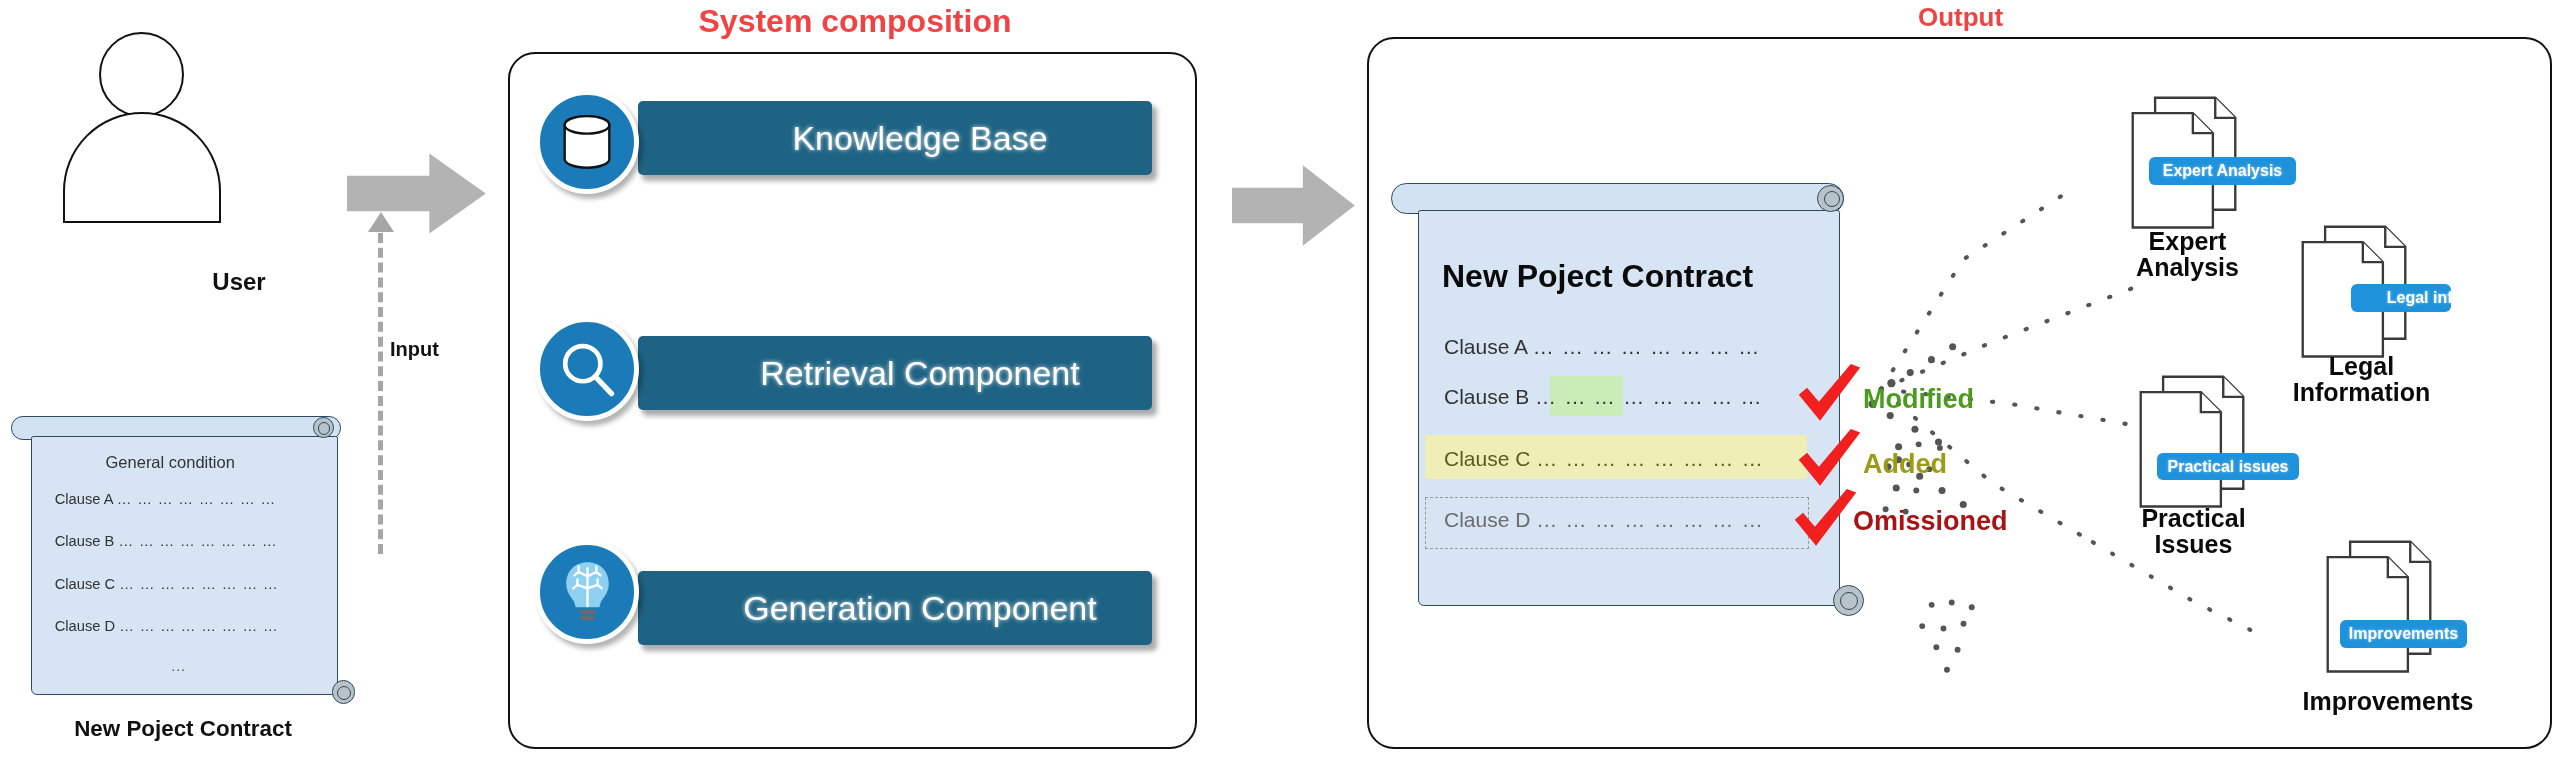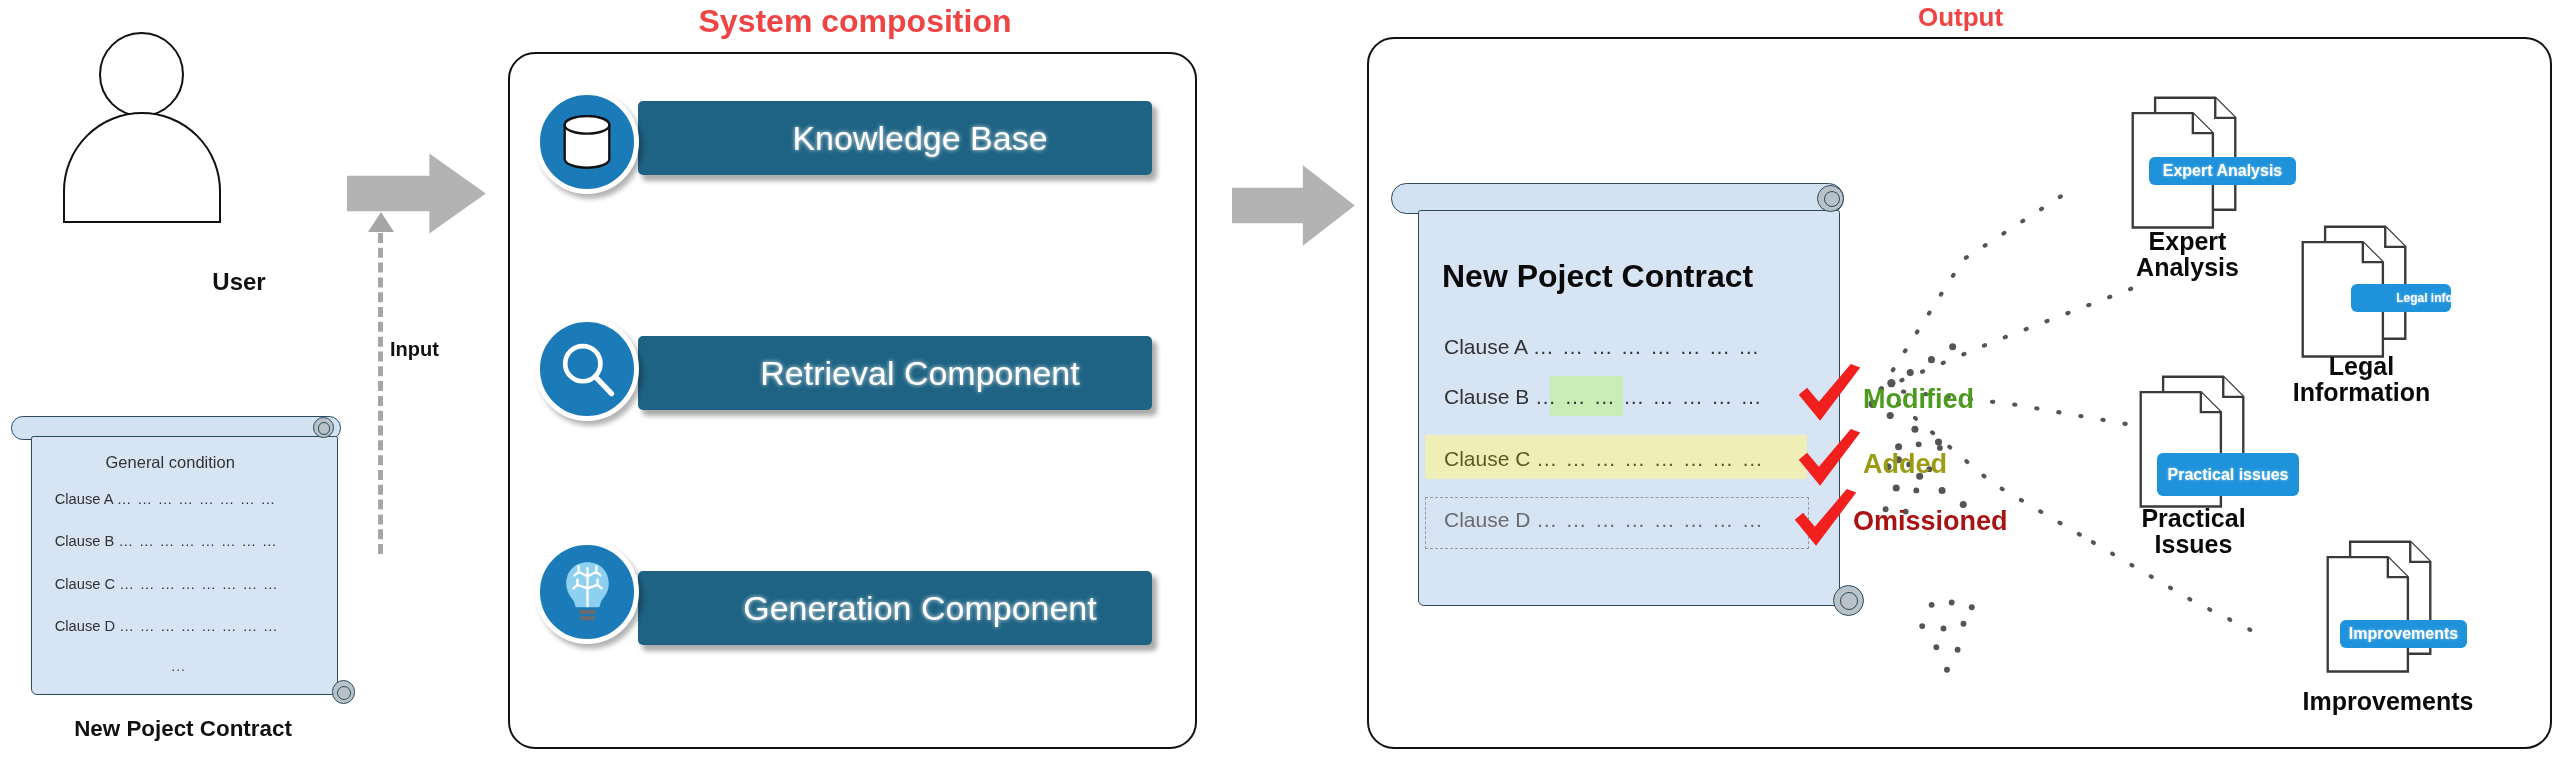--- a/index.html
+++ b/index.html
@@ -361,35 +361,35 @@
   </div>
 
   <div class="docstack" style="left:2298px; top:223px; width:112px; height:142px;">
     <svg width="112" height="142" viewBox="0 0 190 240">
       <path d="M46 6 L148 6 L182 40 L182 196 L46 196 Z" fill="#fff" stroke="#3a3a3a" stroke-width="4"></path>
       <path d="M148 6 L148 40 L182 40" fill="#fff" stroke="#3a3a3a" stroke-width="4"></path>
       <path d="M8 32 L110 32 L144 66 L144 226 L8 226 Z" fill="#fff" stroke="#3a3a3a" stroke-width="4"></path>
       <path d="M110 32 L110 66 L144 66" fill="#fff" stroke="#3a3a3a" stroke-width="4"></path>
     </svg>
   </div>
-  <div class="badge" style="left:2351px; top:284px; width:100px; height:28px; font-size:12px;padding-left:47px;">Legal info</div>
+  <div class="badge" style="left:2351px; top:284px; width:100px; height:28px; font-size:16px;padding-left:47px;">Legal info</div>
   <div class="docstack-label" style="left:2264px; top:354px; width:195px;">
     <div>Legal</div>
     <div>Information</div>
   </div>
 
   <div class="docstack" style="left:2136px; top:373px; width:112px; height:142px;">
     <svg width="112" height="142" viewBox="0 0 190 240">
       <path d="M46 6 L148 6 L182 40 L182 196 L46 196 Z" fill="#fff" stroke="#3a3a3a" stroke-width="4"></path>
       <path d="M148 6 L148 40 L182 40" fill="#fff" stroke="#3a3a3a" stroke-width="4"></path>
       <path d="M8 32 L110 32 L144 66 L144 226 L8 226 Z" fill="#fff" stroke="#3a3a3a" stroke-width="4"></path>
       <path d="M110 32 L110 66 L144 66" fill="#fff" stroke="#3a3a3a" stroke-width="4"></path>
     </svg>
   </div>
-  <div class="badge" style="left:2157px; top:453px; width:142px; height:43px; font-size:16px;">Practical issues</div>
+  <div class="badge" style="left:2157px; top:453px; width:142px; height:27px; font-size:16px;">Practical issues</div>
   <div class="docstack-label" style="left:2105px; top:506px; width:177px;">
     <div>Practical</div>
     <div>Issues</div>
   </div>
 
   <div class="docstack" style="left:2323px; top:538px; width:112px; height:142px;">
     <svg width="112" height="142" viewBox="0 0 190 240">
       <path d="M46 6 L148 6 L182 40 L182 196 L46 196 Z" fill="#fff" stroke="#3a3a3a" stroke-width="4"></path>
       <path d="M148 6 L148 40 L182 40" fill="#fff" stroke="#3a3a3a" stroke-width="4"></path>
       <path d="M8 32 L110 32 L144 66 L144 226 L8 226 Z" fill="#fff" stroke="#3a3a3a" stroke-width="4"></path>

